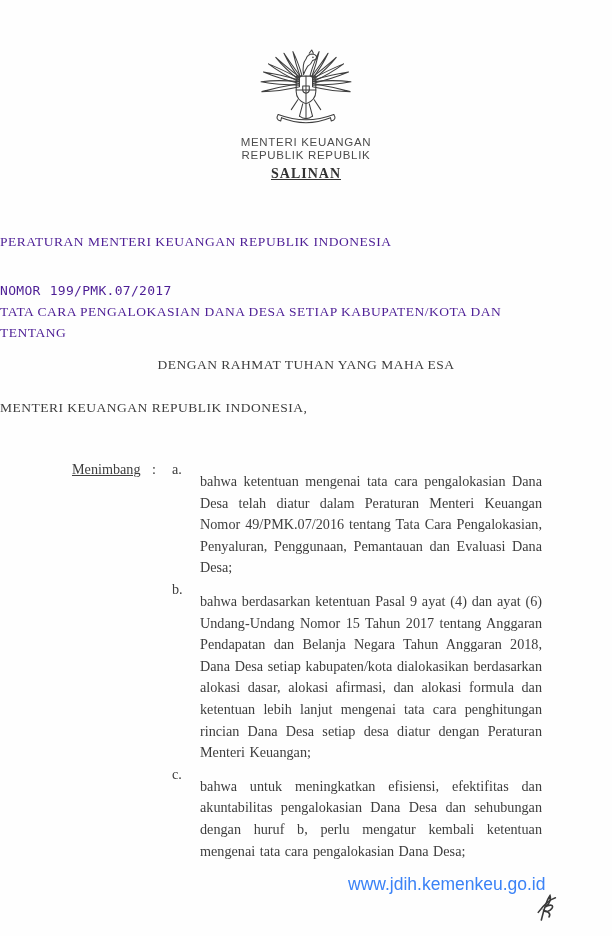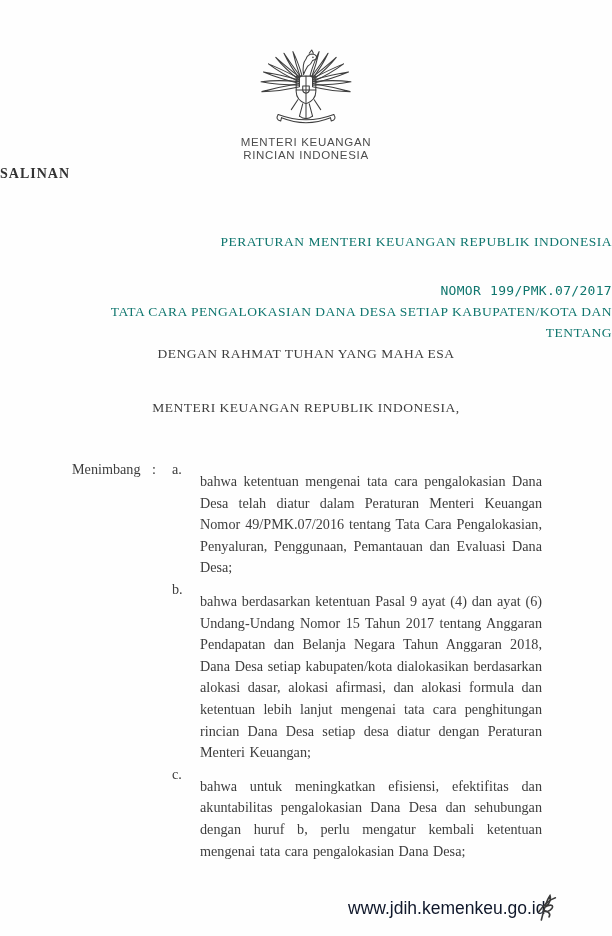--- a/index.html
+++ b/index.html
@@ -22,67 +22,67 @@
   .emblem-wrap svg { display:block; }
   .ministry {
     position:absolute; top:136px; left:0; width:100%;
     text-align:center;
     font-family:"Liberation Sans", sans-serif;
     font-size:11.5px; line-height:13px;
     letter-spacing:.7px; color:#4d4d4d;
   }
   .salinan {
     position:absolute; top:166px; left:0; width:100%;
-    text-align:left;
-    font-weight:bold; font-size:14px; letter-spacing:1px; color:#323232;
+    text-align:center;
+    font-weight:bold; font-size:14px; letter-spacing:1px; color:#323232;text-decoration:underline;
   }
   
   .title-block {
     position:absolute; top:231px; left:0; width:100%;
-    text-align:right;
+    text-align:left;
     font-size:13.5px; line-height:21px; letter-spacing:.5px;
-    color:#0f766e;
+    color:#4c1d95;
   }
   .nomor-line { white-space:nowrap; }
   .mono {
     font-family:"DejaVu Sans Mono", monospace;
     font-size:13px; letter-spacing:.3px;margin-top:28px;
   }
   .nomor-value { margin-left:9px; }
   .invocation {
-    position:absolute; top:346px; left:0; width:100%;
+    position:absolute; top:357px; left:0; width:100%;
     text-align:center; font-size:13.5px; letter-spacing:.5px;
   }
   .authority {
     position:absolute; top:400px; left:0; width:100%;
-    text-align:center; font-size:13.5px; letter-spacing:.5px;
+    text-align:left; font-size:13.5px; letter-spacing:.5px;
   }
   
   .considerations {
     position:absolute; top:459px; left:72px; width:470px;
     display:flex; align-items:flex-start;
     font-size:14.2px; line-height:21.6px; color:#3d3d3d;
   }
-  .c-label { width:80px; flex:0 0 80px; }
+  .c-label { width:80px; flex:0 0 80px;text-decoration:underline; }
   .c-colon { width:20px; flex:0 0 20px; }
   .c-items { flex:1 1 auto; }
   .c-item  { display:flex; align-items:flex-start; }
   .c-letter{ width:28px; flex:0 0 28px; }
   .c-text  {
     flex:1 1 auto;
     text-align:justify;
     word-spacing:1px;
     margin-top:12px;
   }
   
   .footer-url {
     position:absolute; top:874px; left:348px;
     font-family:"Liberation Sans", sans-serif;
-    font-size:17.5px; color:#0f172a;
-    text-decoration:none; cursor:pointer;margin-top:24px;
+    font-size:17.5px; color:#3b82f6;
+    text-decoration:none; cursor:pointer;
   }
   .paraf {
     position:absolute; top:893px; left:535px;
     transform:rotate(-8deg);
   }
 </style>
 </head>
 <body>
 
 <div class="page">
@@ -127,21 +127,21 @@
         <path d="M30 84 Q60 96 90 84"></path>
         <path d="M26 80 Q22 86 29 88 L30 84"></path>
         <path d="M94 80 Q98 86 91 88 L90 84"></path>
       </g>
       <circle cx="68.5" cy="10" r="1" fill="#3f3f3f"></circle>
     </svg>
   </div>
 
   <div class="ministry">
     <div>MENTERI KEUANGAN</div>
-    <div>RINCIAN INDONESIA</div>
+    <div>REPUBLIK REPUBLIK</div>
   </div>
   <div class="salinan">SALINAN</div>
 
   <div class="title-block">
     <div>PERATURAN MENTERI KEUANGAN REPUBLIK INDONESIA</div>
     <div class="nomor-line mono">
       <span>NOMOR</span><span class="nomor-value">199/PMK.07/2017</span>
     </div>
     <div>TATA CARA PENGALOKASIAN DANA DESA SETIAP KABUPATEN/KOTA DAN</div>
     <div>TENTANG</div>

